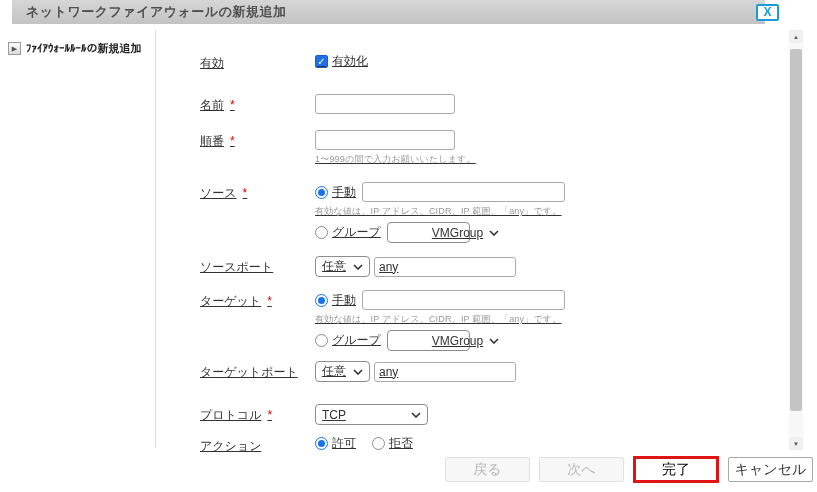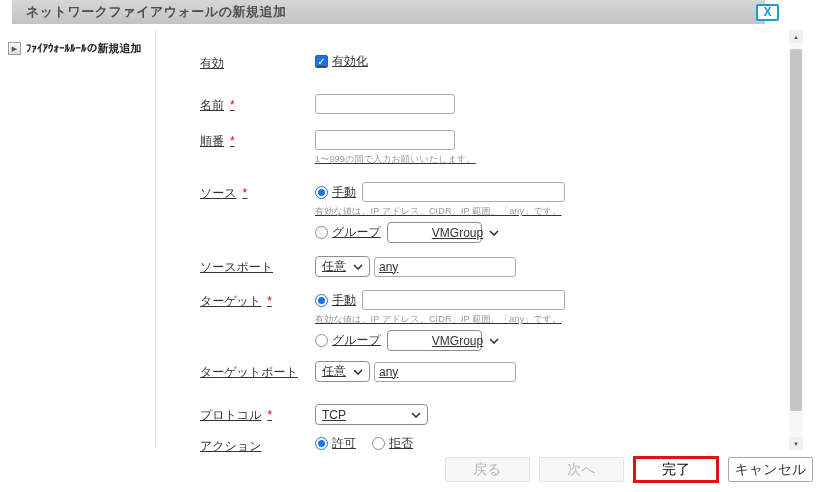--- a/index.html
+++ b/index.html
@@ -32,21 +32,21 @@
   .mb-a { margin-bottom:22px; } .mb-b { margin-bottom:16px; } .mb-c { margin-bottom:12px; }
   .mb-d { margin-bottom:13px; } .mb-e { margin-bottom:10px; } .mb-f { margin-bottom:22px; }
 
   .text-input { height:20px; border:1px solid #ababab; border-radius:3px; padding:0 4px;
                 font-size:12px; font-family:inherit; color:#333; background:#fff; }
   .w-name { width:140px; } .w-manual { width:203px; } .w-port { width:142px; }
 
   .fake-select { display:inline-flex; align-items:center; justify-content:space-between;
                  height:21px; border:1px solid #8d8d8d; border-radius:4px; background:#fff;
                  padding:0 6px; cursor:pointer; gap:6px; }
-  .sel-any { width:55px; } .sel-group { width:95px;padding-left:44px; } .sel-proto { width:113px; }
+  .sel-any { width:55px; } .sel-group { width:83px;padding-left:44px; } .sel-proto { width:113px; }
   .chev { flex:0 0 auto; }
 
   .checkbox { width:13px; height:13px; background:#1e6fe8; border:1px solid #1a5fd0; border-radius:2px;
               color:#fff; font-size:10px; line-height:11px; text-align:center; font-weight:bold; cursor:pointer; }
   .check-row { display:flex; align-items:center; gap:4px; padding-top:1px; }
 
   .radio { width:13px; height:13px; border:1px solid #8d8d8d; border-radius:50%; background:#fff;
            position:relative; flex:0 0 auto; cursor:pointer; }
   .radio.checked { border-color:#1a73e8; }
   .radio.checked::after { content:""; position:absolute; inset:2px; border-radius:50%; background:#1a73e8; }

